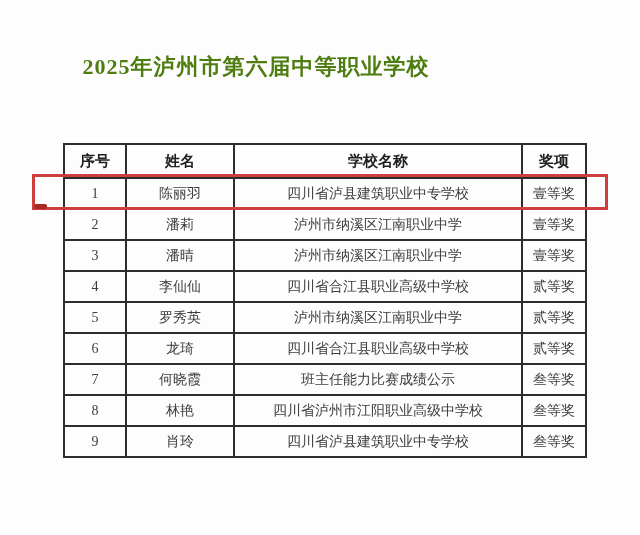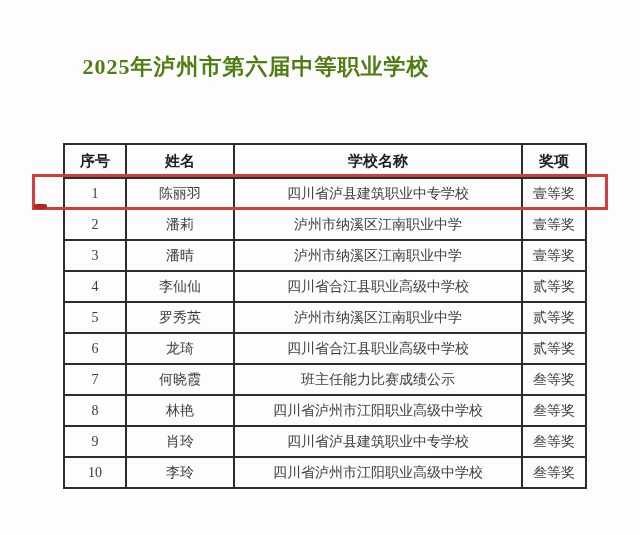--- a/index.html
+++ b/index.html
@@ -151,22 +151,16 @@
         <td>林艳</td>
         <td>四川省泸州市江阳职业高级中学校</td>
         <td>叁等奖</td>
       </tr>
       <tr>
         <td>9</td>
         <td>肖玲</td>
         <td>四川省泸县建筑职业中专学校</td>
         <td>叁等奖</td>
       </tr>
-      <tr>
-        <td>10</td>
-        <td>李玲</td>
-        <td>四川省泸州市江阳职业高级中学校</td>
-        <td>叁等奖</td>
-      </tr>
     </tbody>
 </table>
 
 <div class="highlight-box" style="border-color: rgb(207, 64, 60);"></div>
 
 </body></html>

